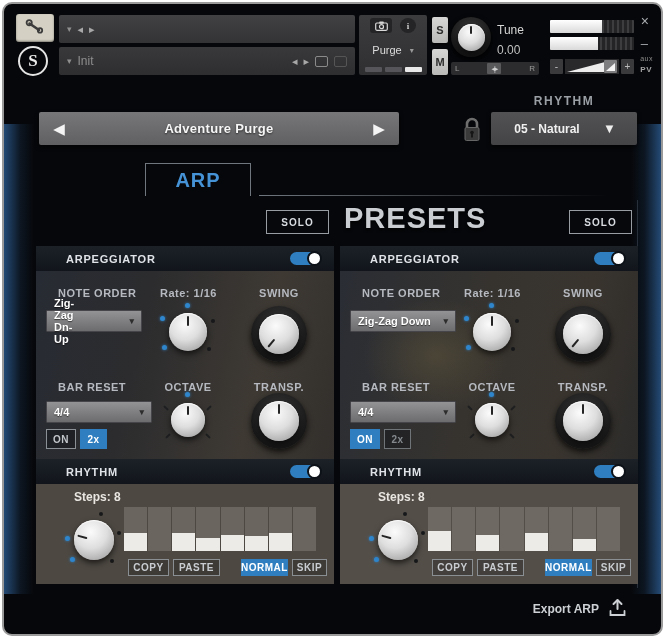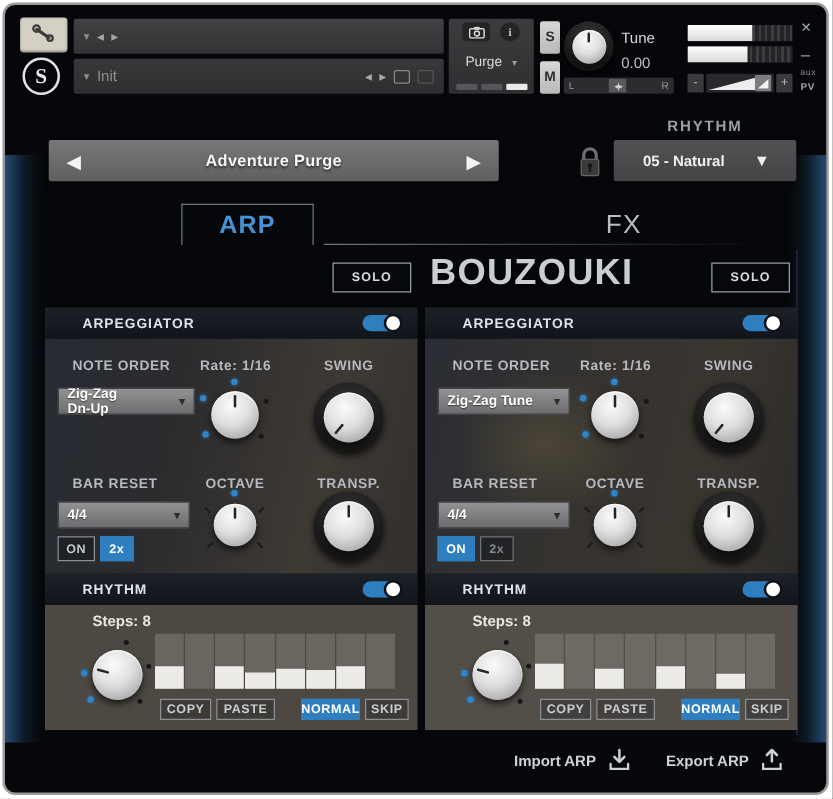--- a/index.html
+++ b/index.html
@@ -259,41 +259,38 @@
   </div>
   <div class="abs color-label">RHYTHM</div>
   <div class="abs color-dd">
     <span class="color-val">05 - Natural</span>
     <span class="color-caret">▼</span>
   </div>
 
   <div class="abs tab-box">
     <span class="tab-active-label">ARP</span>
   </div>
-  <div class="abs tab tab-fx">
-    <span>FX</span>
-  </div>
   <div class="abs tab-underline"></div>
 
   <div class="col col-a">
     <button class="solo-btn">SOLO</button>
 
     <div class="sec-head" style="top:46px;">
       <span class="sec-label">ARPEGGIATOR</span>
       <div class="toggle active">
           <div class="tknob"></div>
         </div>
     </div>
 
     <div class="arp-body">
       <div class="ctl-label" style="left:22px;top:16px;">NOTE ORDER</div>
       <div class="ctl-label" style="left:105px;top:16px;width:95px;text-align:center;">Rate: 1/16</div>
       <div class="ctl-label" style="left:203px;top:16px;width:80px;text-align:center;">SWING</div>
 
-      <div class="dd" style="left:10px;top:39px;width:110px;gap:44px;">
+      <div class="dd" style="left:10px;top:39px;width:96px;gap:44px;">
         <span>Zig-Zag Dn-Up</span>
         <span class="dcaret">▾</span>
       </div>
 
       <div class="knobwrap" style="left:127px;top:36px;">
         <span class="bdot" style="left:22px;top:-4px;"></span>
         <span class="bdot" style="left:-3px;top:9px;"></span>
         <span class="bdot" style="left:-1px;top:38px;"></span>
         <span class="kdot" style="left:48px;top:12px;"></span>
         <span class="kdot" style="left:44px;top:40px;"></span>
@@ -406,37 +403,37 @@
       <div class="rbtn active" style="left:205px;width:47px;">
           <span>NORMAL</span>
         </div>
       <div class="rbtn" style="left:256px;width:35px;">
           <span>SKIP</span>
         </div>
     </div>
   </div>
 
   <div class="col col-b">
-    <div class="col-title">BOUZOUKI</div>
+    <div class="col-title">PRESETS</div>
     <button class="solo-btn">SOLO</button>
 
     <div class="sec-head" style="top:46px;">
       <span class="sec-label">ARPEGGIATOR</span>
       <div class="toggle active">
           <div class="tknob"></div>
         </div>
     </div>
 
     <div class="arp-body">
       <div class="ctl-label" style="left:22px;top:16px;">NOTE ORDER</div>
       <div class="ctl-label" style="left:105px;top:16px;width:95px;text-align:center;">Rate: 1/16</div>
       <div class="ctl-label" style="left:203px;top:16px;width:80px;text-align:center;">SWING</div>
 
       <div class="dd" style="left:10px;top:39px;width:106px;">
-        <span>Zig-Zag Tune</span>
+        <span>Zig-Zag Down</span>
         <span class="dcaret">▾</span>
       </div>
 
       <div class="knobwrap" style="left:127px;top:36px;">
         <span class="bdot" style="left:22px;top:-4px;"></span>
         <span class="bdot" style="left:-3px;top:9px;"></span>
         <span class="bdot" style="left:-1px;top:38px;"></span>
         <span class="kdot" style="left:48px;top:12px;"></span>
         <span class="kdot" style="left:44px;top:40px;"></span>
         <div class="knob" style="position:absolute;left:6px;top:6px;width:38px;height:38px;">
@@ -549,30 +546,20 @@
           <span>NORMAL</span>
         </div>
       <div class="rbtn" style="left:256px;width:35px;">
           <span>SKIP</span>
         </div>
     </div>
   </div>
 
   <div class="footer">
     <div class="fgroup">
-      <span>Import ARP</span>
-      <span>
-        <svg width="19" height="19" viewBox="0 0 19 19">
-            <path d="M9.5 2v9" stroke="#cdd1d5" stroke-width="2" stroke-linecap="round"></path>
-            <path d="M5.5 7.5 L9.5 11.5 L13.5 7.5" fill="none" stroke="#cdd1d5" stroke-width="2" stroke-linecap="round" stroke-linejoin="round"></path>
-            <path d="M2.5 13v4h14v-4" fill="none" stroke="#cdd1d5" stroke-width="1.8" stroke-linecap="round"></path>
-          </svg>
-      </span>
-    </div>
-    <div class="fgroup">
       <span>Export ARP</span>
       <span>
         <svg width="19" height="19" viewBox="0 0 19 19">
             <path d="M9.5 11V2.5" stroke="#cdd1d5" stroke-width="2" stroke-linecap="round"></path>
             <path d="M5.5 6 L9.5 2 L13.5 6" fill="none" stroke="#cdd1d5" stroke-width="2" stroke-linecap="round" stroke-linejoin="round"></path>
             <path d="M2.5 13v4h14v-4" fill="none" stroke="#cdd1d5" stroke-width="1.8" stroke-linecap="round"></path>
           </svg>
       </span>
     </div>
   </div>

